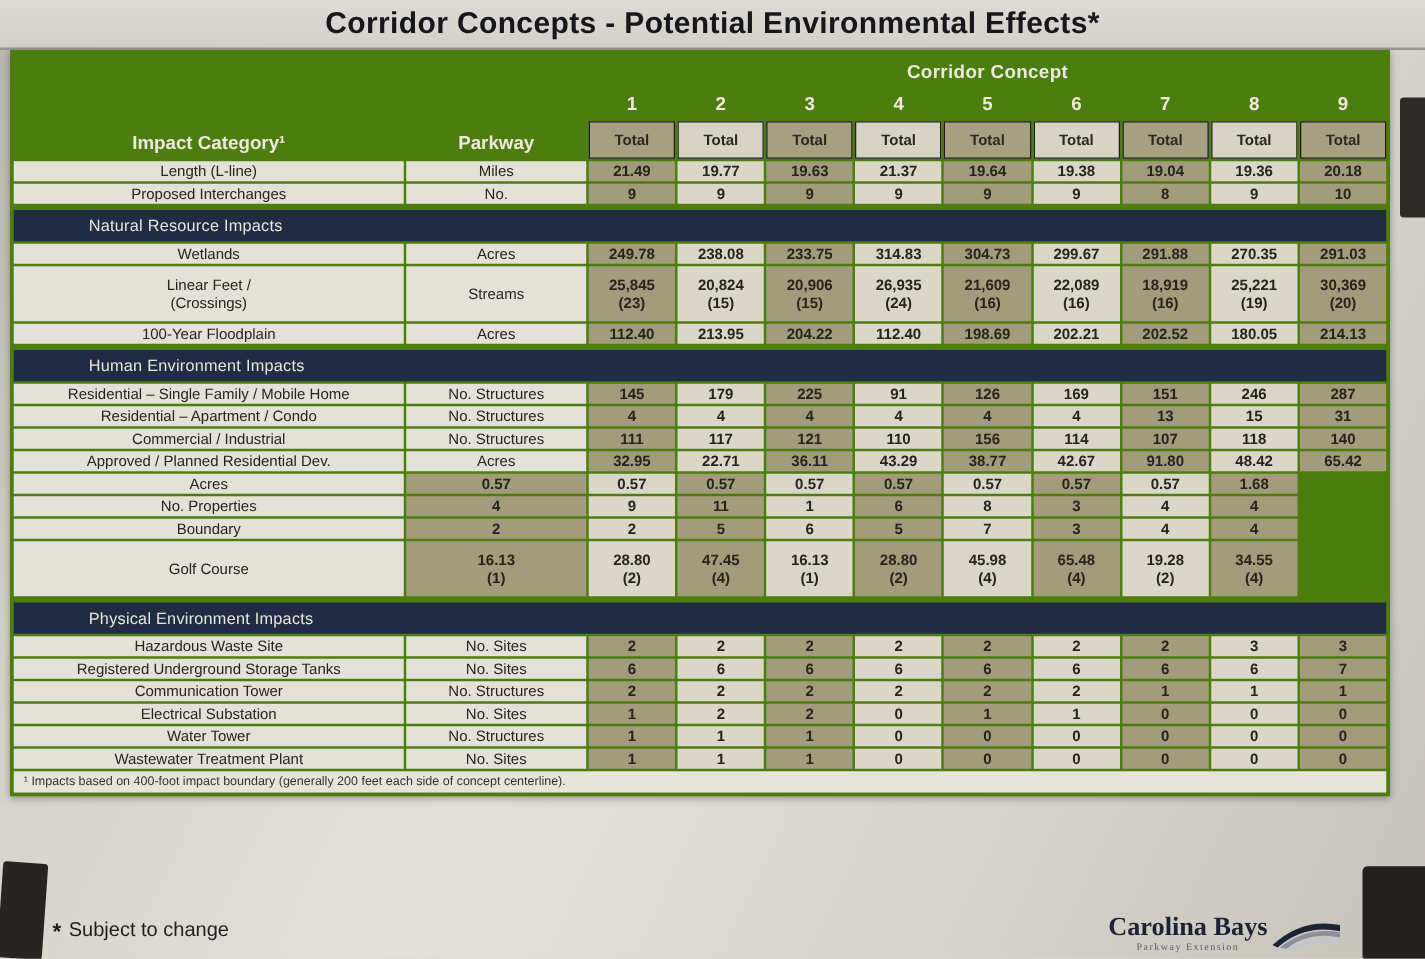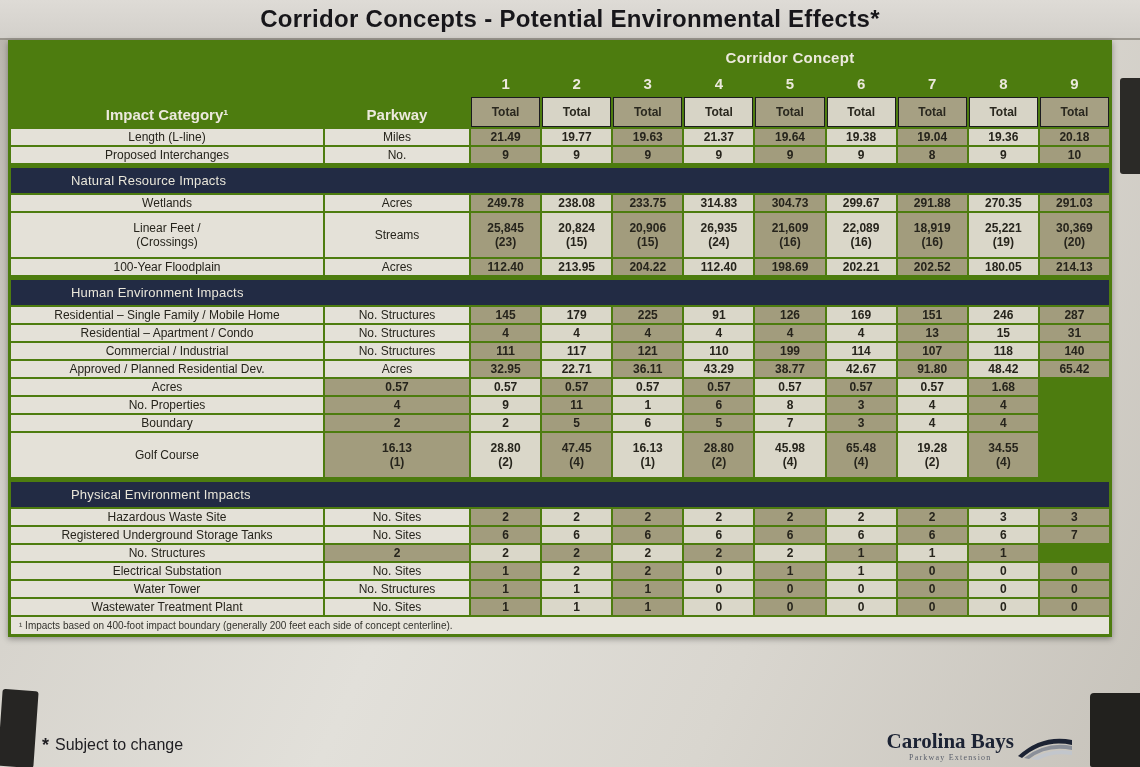--- a/index.html
+++ b/index.html
@@ -232,21 +232,21 @@
         <div class="cell val even">15</div>
         <div class="cell val odd">31</div>
       </div>
       <div class="grid row">
         <div class="cell cat">Commercial / Industrial</div>
         <div class="cell meas">No. Structures</div>
         <div class="cell val odd">111</div>
         <div class="cell val even">117</div>
         <div class="cell val odd">121</div>
         <div class="cell val even">110</div>
-        <div class="cell val odd">199</div>
+        <div class="cell val odd">156</div>
         <div class="cell val even">114</div>
         <div class="cell val odd">107</div>
         <div class="cell val even">118</div>
         <div class="cell val odd">140</div>
       </div>
       <div class="grid row">
         <div class="cell cat">Approved / Planned Residential Dev.</div>
         <div class="cell meas">Acres</div>
         <div class="cell val odd">32.95</div>
         <div class="cell val even">22.71</div>
@@ -336,20 +336,21 @@
         <div class="cell val even">6</div>
         <div class="cell val odd">6</div>
         <div class="cell val even">6</div>
         <div class="cell val odd">6</div>
         <div class="cell val even">6</div>
         <div class="cell val odd">6</div>
         <div class="cell val even">6</div>
         <div class="cell val odd">7</div>
       </div>
       <div class="grid row">
+        <div class="cell cat">Communication Tower</div>
         <div class="cell meas">No. Structures</div>
         <div class="cell val odd">2</div>
         <div class="cell val even">2</div>
         <div class="cell val odd">2</div>
         <div class="cell val even">2</div>
         <div class="cell val odd">2</div>
         <div class="cell val even">2</div>
         <div class="cell val odd">1</div>
         <div class="cell val even">1</div>
         <div class="cell val odd">1</div>

